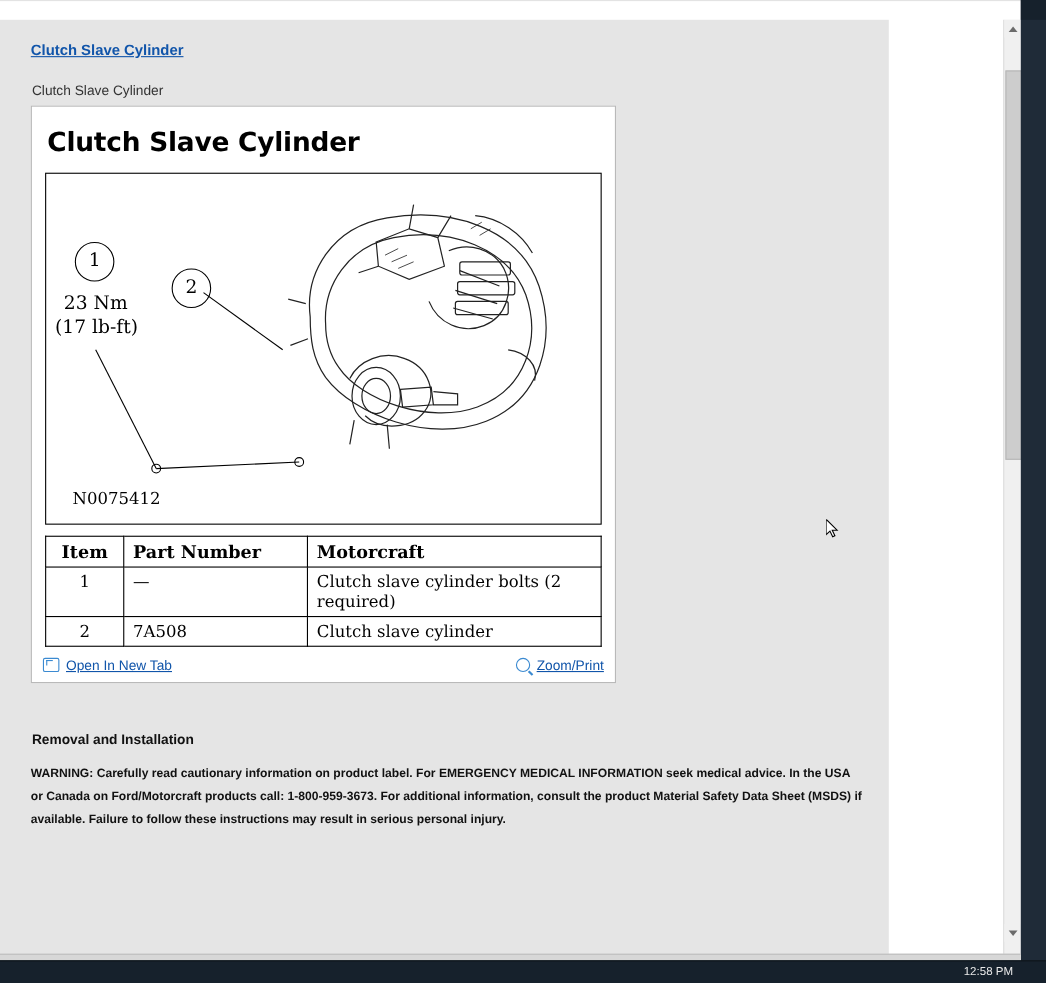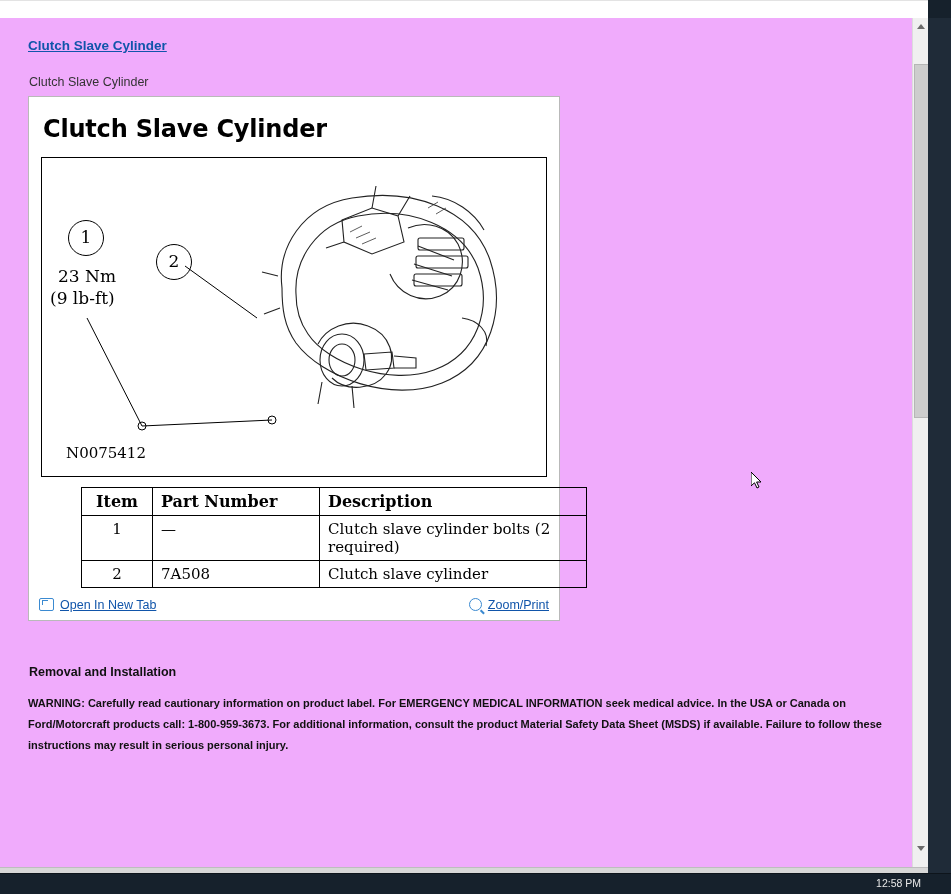--- a/index.html
+++ b/index.html
@@ -24,23 +24,23 @@
     width: 951px; height: 18px;
     background: #ffffff;
     border-top: 1px solid #e3e3e3;
   }
 
   
   .doc-pane {
     position: absolute;
     left: 0;
     top: 18px;
-    width: 928px;
+    width: 808px;
     height: 856px;
-    background: #f0abfc;
+    background: #e5e5e5;
     overflow: hidden;
   }
 
   .doc-inner {
     padding: 12px 24px 0 28px;
   }
 
   .page-title {
     color: #1155aa;
     font-weight: bold;
@@ -120,21 +120,20 @@
     width: 310px;
     height: 300px;
   }
 
   
   table.parts {
     border-collapse: collapse;
     width: 100%;
     margin-top: 10px;
     font-family: "DejaVu Serif", serif;
-    margin-left: 40px;
   }
   table.parts th, table.parts td {
     border: 1px solid #000;
     padding: 4px 8px;
     font-size: 15px;
     color: #000;
     vertical-align: top;
   }
   table.parts th {
     font-weight: bold;
@@ -326,41 +325,41 @@
               <path d="M210 28 C 232 30, 252 44, 262 62"></path>
             </g>
             <g fill="none" stroke="#333" stroke-width="0.8">
               <path d="M128 64 L 140 58 M 134 70 L 148 64 M 140 76 L 154 70"></path>
               <path d="M206 40 L 216 34 M 214 46 L 224 40"></path>
             </g>
           </svg>
 
           <div class="callout" style="left:26px; top:62px;">1</div>
           <div class="torque" style="left:16px; top:108px;">23 Nm</div>
-          <div class="torque" style="left:8px; top:130px;">(9 lb-ft)</div>
+          <div class="torque" style="left:8px; top:130px;">(17 lb-ft)</div>
 
           <div class="callout" style="left:114px; top:86px;">2</div>
 
           <svg style="position:absolute; left:0; top:0; width:100%; height:100%;" aria-hidden="true">
             <line x1="45" y1="160" x2="100" y2="268" stroke="#000" stroke-width="1"></line>
             <line x1="100" y1="268" x2="230" y2="262" stroke="#000" stroke-width="1"></line>
             <line x1="143" y1="108" x2="215" y2="160" stroke="#000" stroke-width="1"></line>
             <circle cx="100" cy="268" r="4" fill="none" stroke="#000"></circle>
             <circle cx="230" cy="262" r="4" fill="none" stroke="#000"></circle>
           </svg>
 
           <div class="fig-code">N0075412</div>
         </div>
 
         <table class="parts">
           <thead>
             <tr>
               <th class="c-item">Item</th>
               <th class="c-part">Part Number</th>
-              <th>Description</th>
+              <th>Motorcraft</th>
             </tr>
           </thead>
           <tbody>
             <tr>
               <td class="c-item">1</td>
               <td class="c-part">—</td>
               <td>Clutch slave cylinder bolts (2 required)</td>
             </tr>
             <tr>
               <td class="c-item">2</td>

